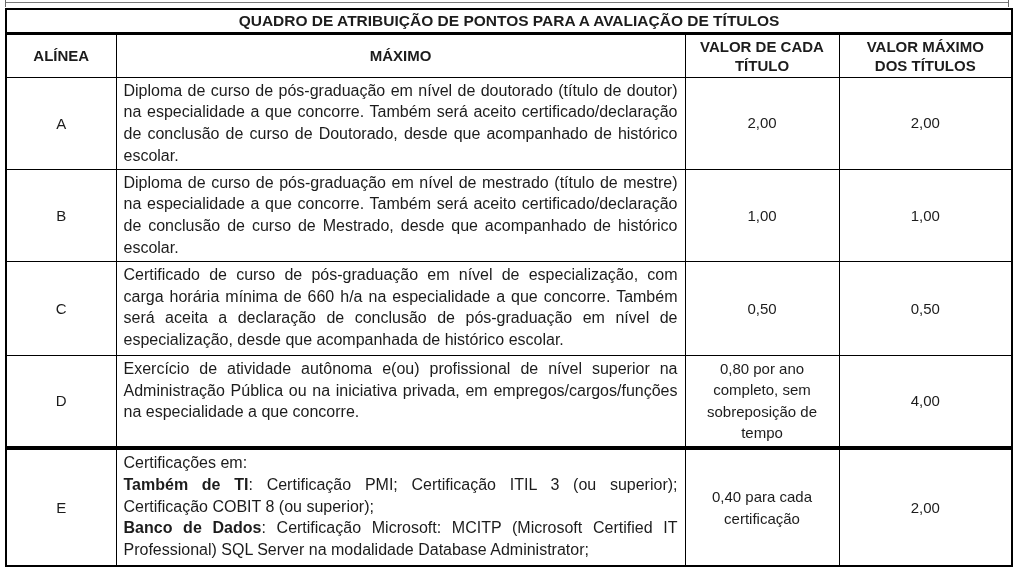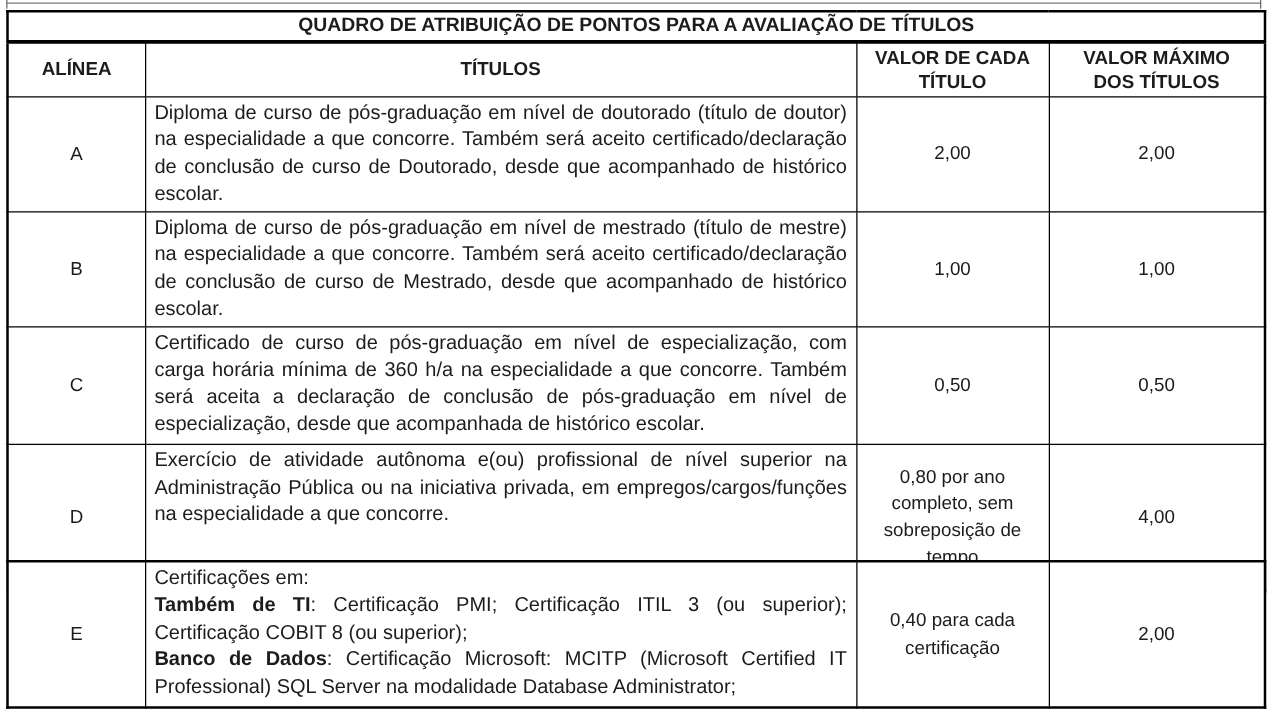--- a/index.html
+++ b/index.html
@@ -29,21 +29,21 @@
   }
   .alinea-cell { text-align:center; vertical-align:middle; font-size:15px; }
   .titulo-cell {
     text-align:justify; vertical-align:top;
     padding:2px 7px 2px 7px; line-height:21.8px; font-size:16px;
   }
   .titulo-cell .seg-line { text-align:justify; }
   .titulo-cell b { font-weight:bold; }
   .val-cell {
     text-align:center; vertical-align:middle;
-    padding:15px 8px; line-height:21.5px; font-size:15px;
+    padding:2px 8px; line-height:21.5px; font-size:15px;
   }
   .row-a td { height:89px; }
   .row-b td { height:90px; }
   .row-c td { height:94px; }
   .row-d td { height:85px; }
   .row-d .titulo-cell, .row-d .val-center-top { vertical-align:top; }
   .row-e td { height:117px;margin-left:12px; }
 </style>
 </head>
 <body>
@@ -58,39 +58,39 @@
       <col style="width:569px">
       <col style="width:154px">
       <col style="width:173px">
   </colgroup>
   <tbody>
       <tr>
     <td class="title-cell" colspan="4">QUADRO DE ATRIBUIÇÃO DE PONTOS PARA A AVALIAÇÃO DE TÍTULOS</td>
   </tr>
   <tr class="head-row">
     <th>ALÍNEA</th>
-    <th>TÍTULOS</th>
+    <th>MÁXIMO</th>
     <th>VALOR DE CADA TÍTULO</th>
     <th>VALOR MÁXIMO DOS TÍTULOS</th>
   </tr>
   <tr class="row-a">
     <td class="alinea-cell">A</td>
     <td class="titulo-cell">Diploma de curso de pós-graduação em nível de doutorado (título de doutor) na especialidade a que concorre. Também será aceito certificado/declaração de conclusão de curso de Doutorado, desde que acompanhado de histórico escolar.</td>
     <td class="val-cell">2,00</td>
     <td class="val-cell">2,00</td>
   </tr>
   <tr class="row-b">
     <td class="alinea-cell">B</td>
     <td class="titulo-cell">Diploma de curso de pós-graduação em nível de mestrado (título de mestre) na especialidade a que concorre. Também será aceito certificado/declaração de conclusão de curso de Mestrado, desde que acompanhado de histórico escolar.</td>
     <td class="val-cell">1,00</td>
     <td class="val-cell">1,00</td>
   </tr>
   <tr class="row-c">
     <td class="alinea-cell">C</td>
-    <td class="titulo-cell">Certificado de curso de pós-graduação em nível de especialização, com carga horária mínima de 360 h/a na especialidade a que concorre. Também será aceita a declaração de conclusão de pós-graduação em nível de especialização, desde que acompanhada de histórico escolar.</td>
+    <td class="titulo-cell">Certificado de curso de pós-graduação em nível de especialização, com carga horária mínima de 660 h/a na especialidade a que concorre. Também será aceita a declaração de conclusão de pós-graduação em nível de especialização, desde que acompanhada de histórico escolar.</td>
     <td class="val-cell">0,50</td>
     <td class="val-cell">0,50</td>
   </tr>
   <tr class="row-d">
     <td class="alinea-cell">D</td>
     <td class="titulo-cell">Exercício de atividade autônoma e(ou) profissional de nível superior na Administração Pública ou na iniciativa privada, em empregos/cargos/funções na especialidade a que concorre.</td>
     <td class="val-cell">0,80 por ano completo, sem sobreposição de tempo</td>
     <td class="val-cell">4,00</td>
   </tr>
 </tbody>

